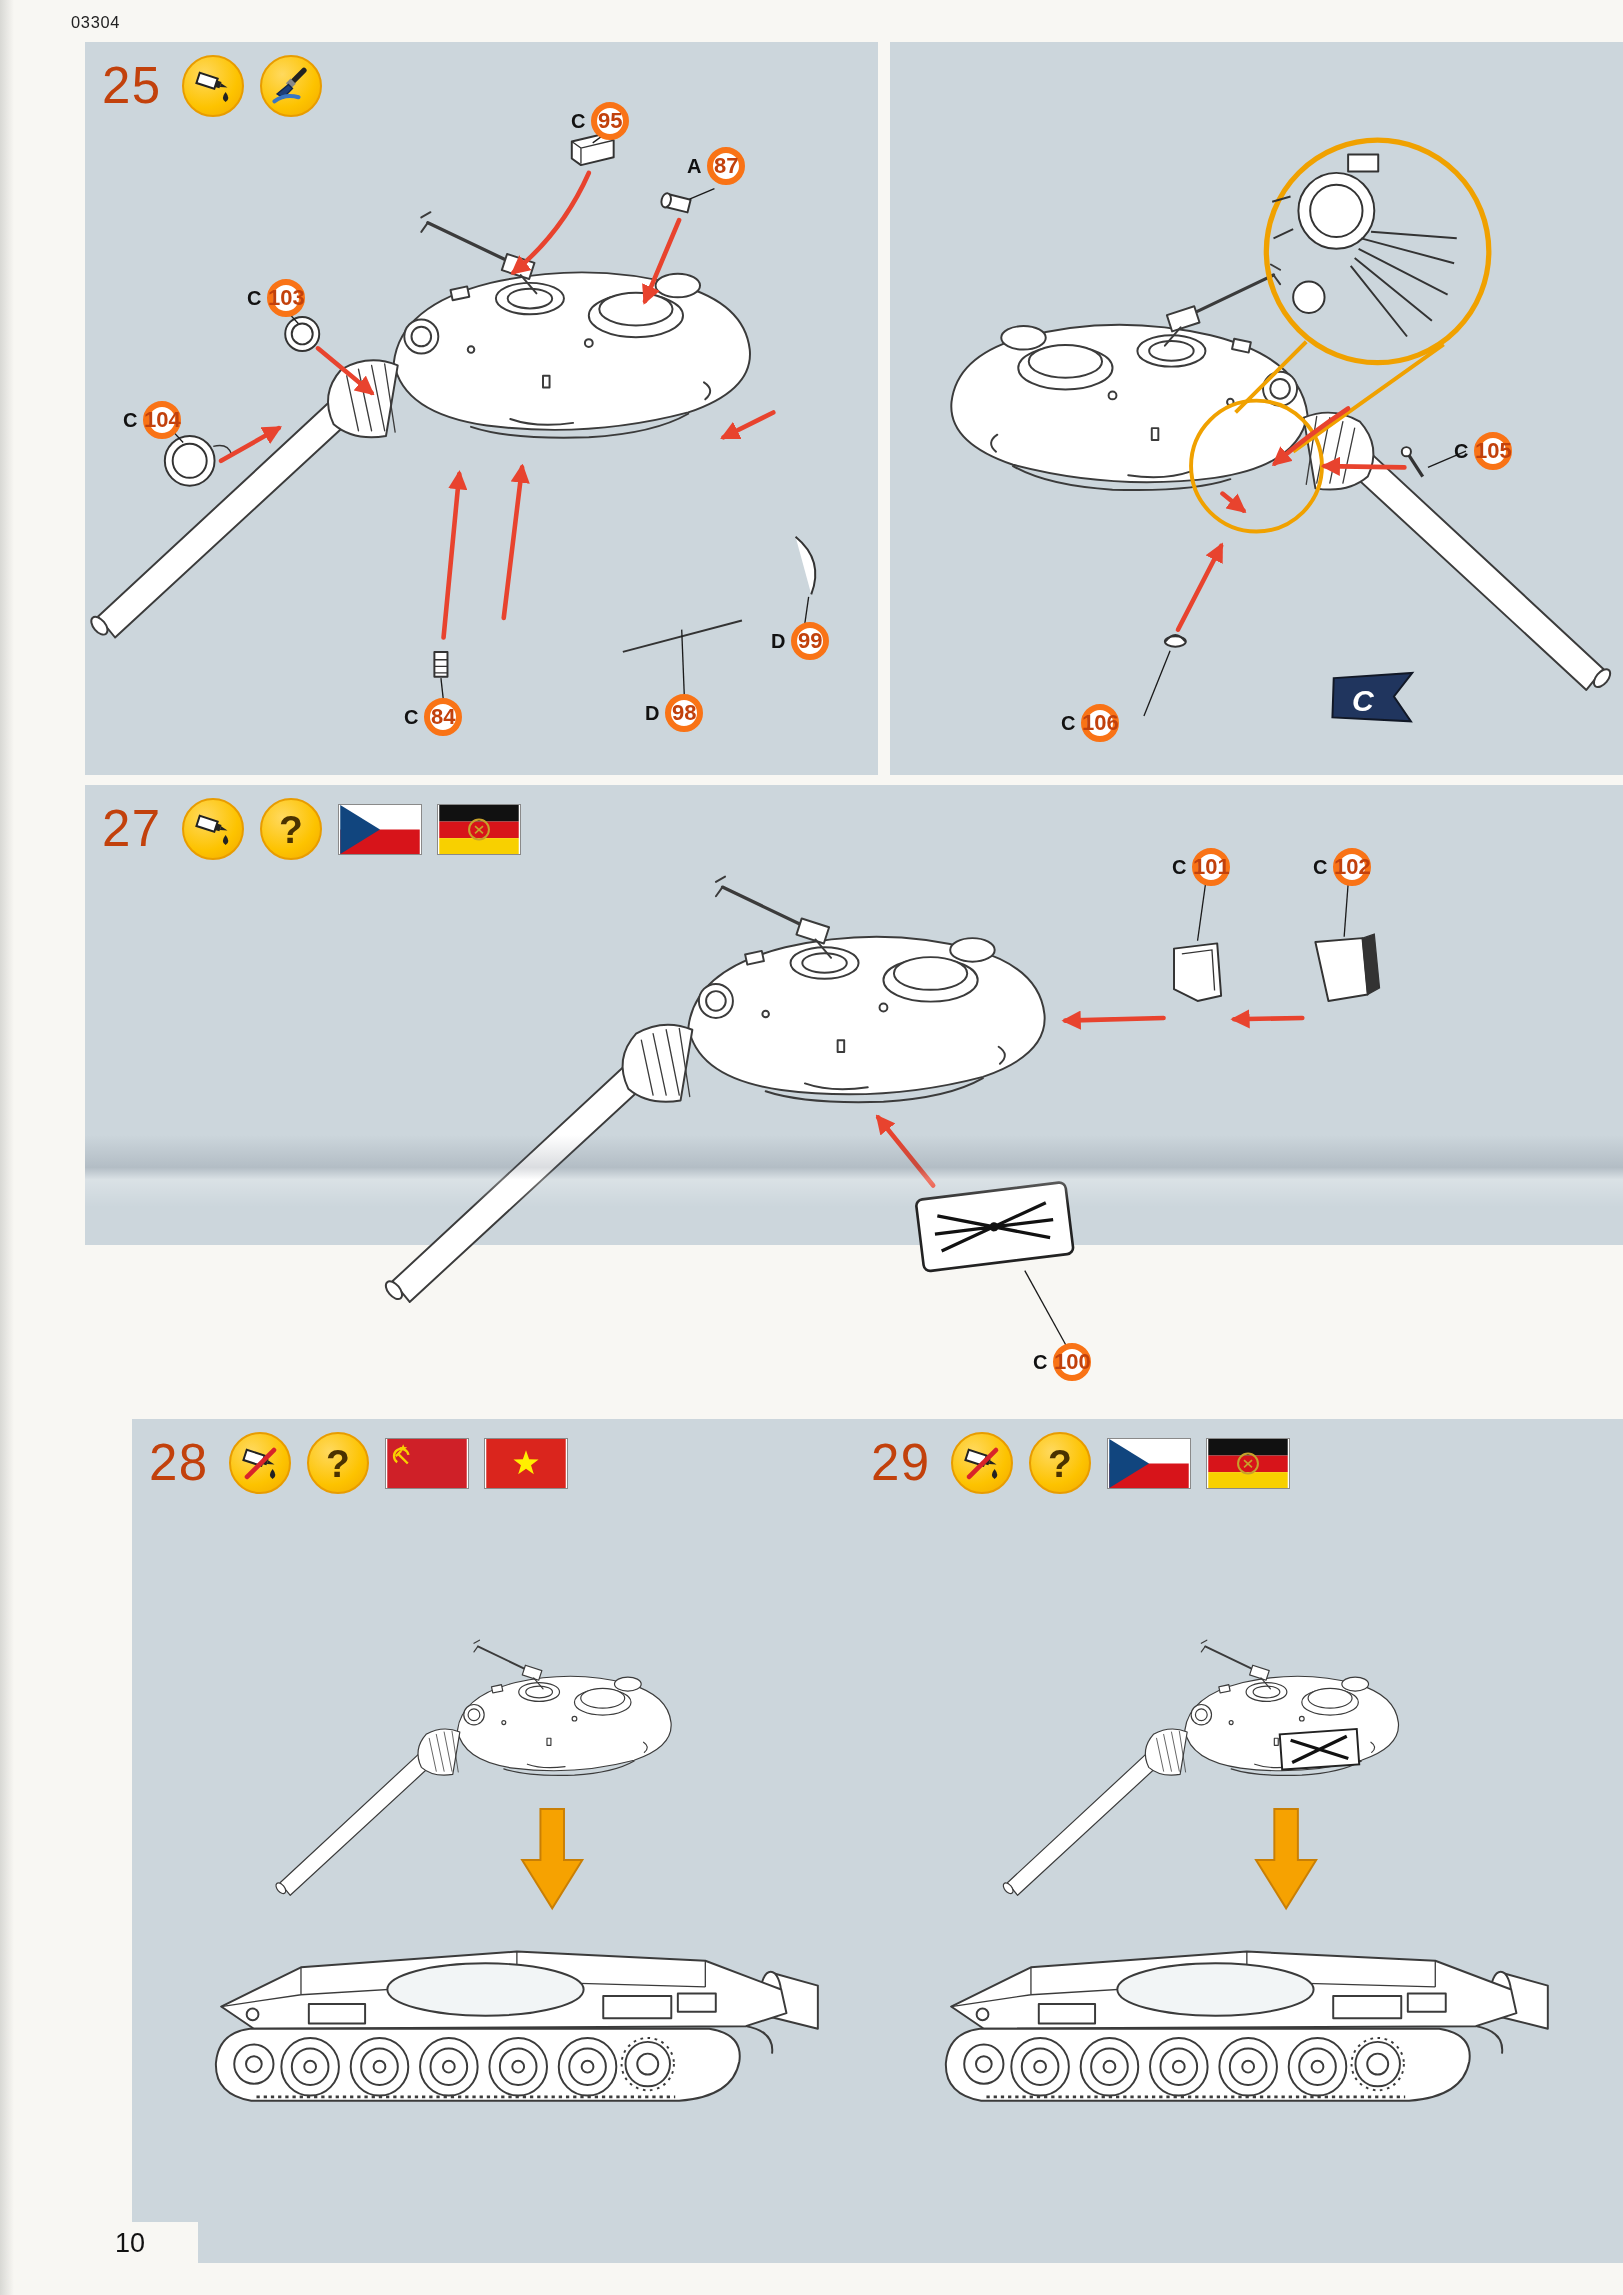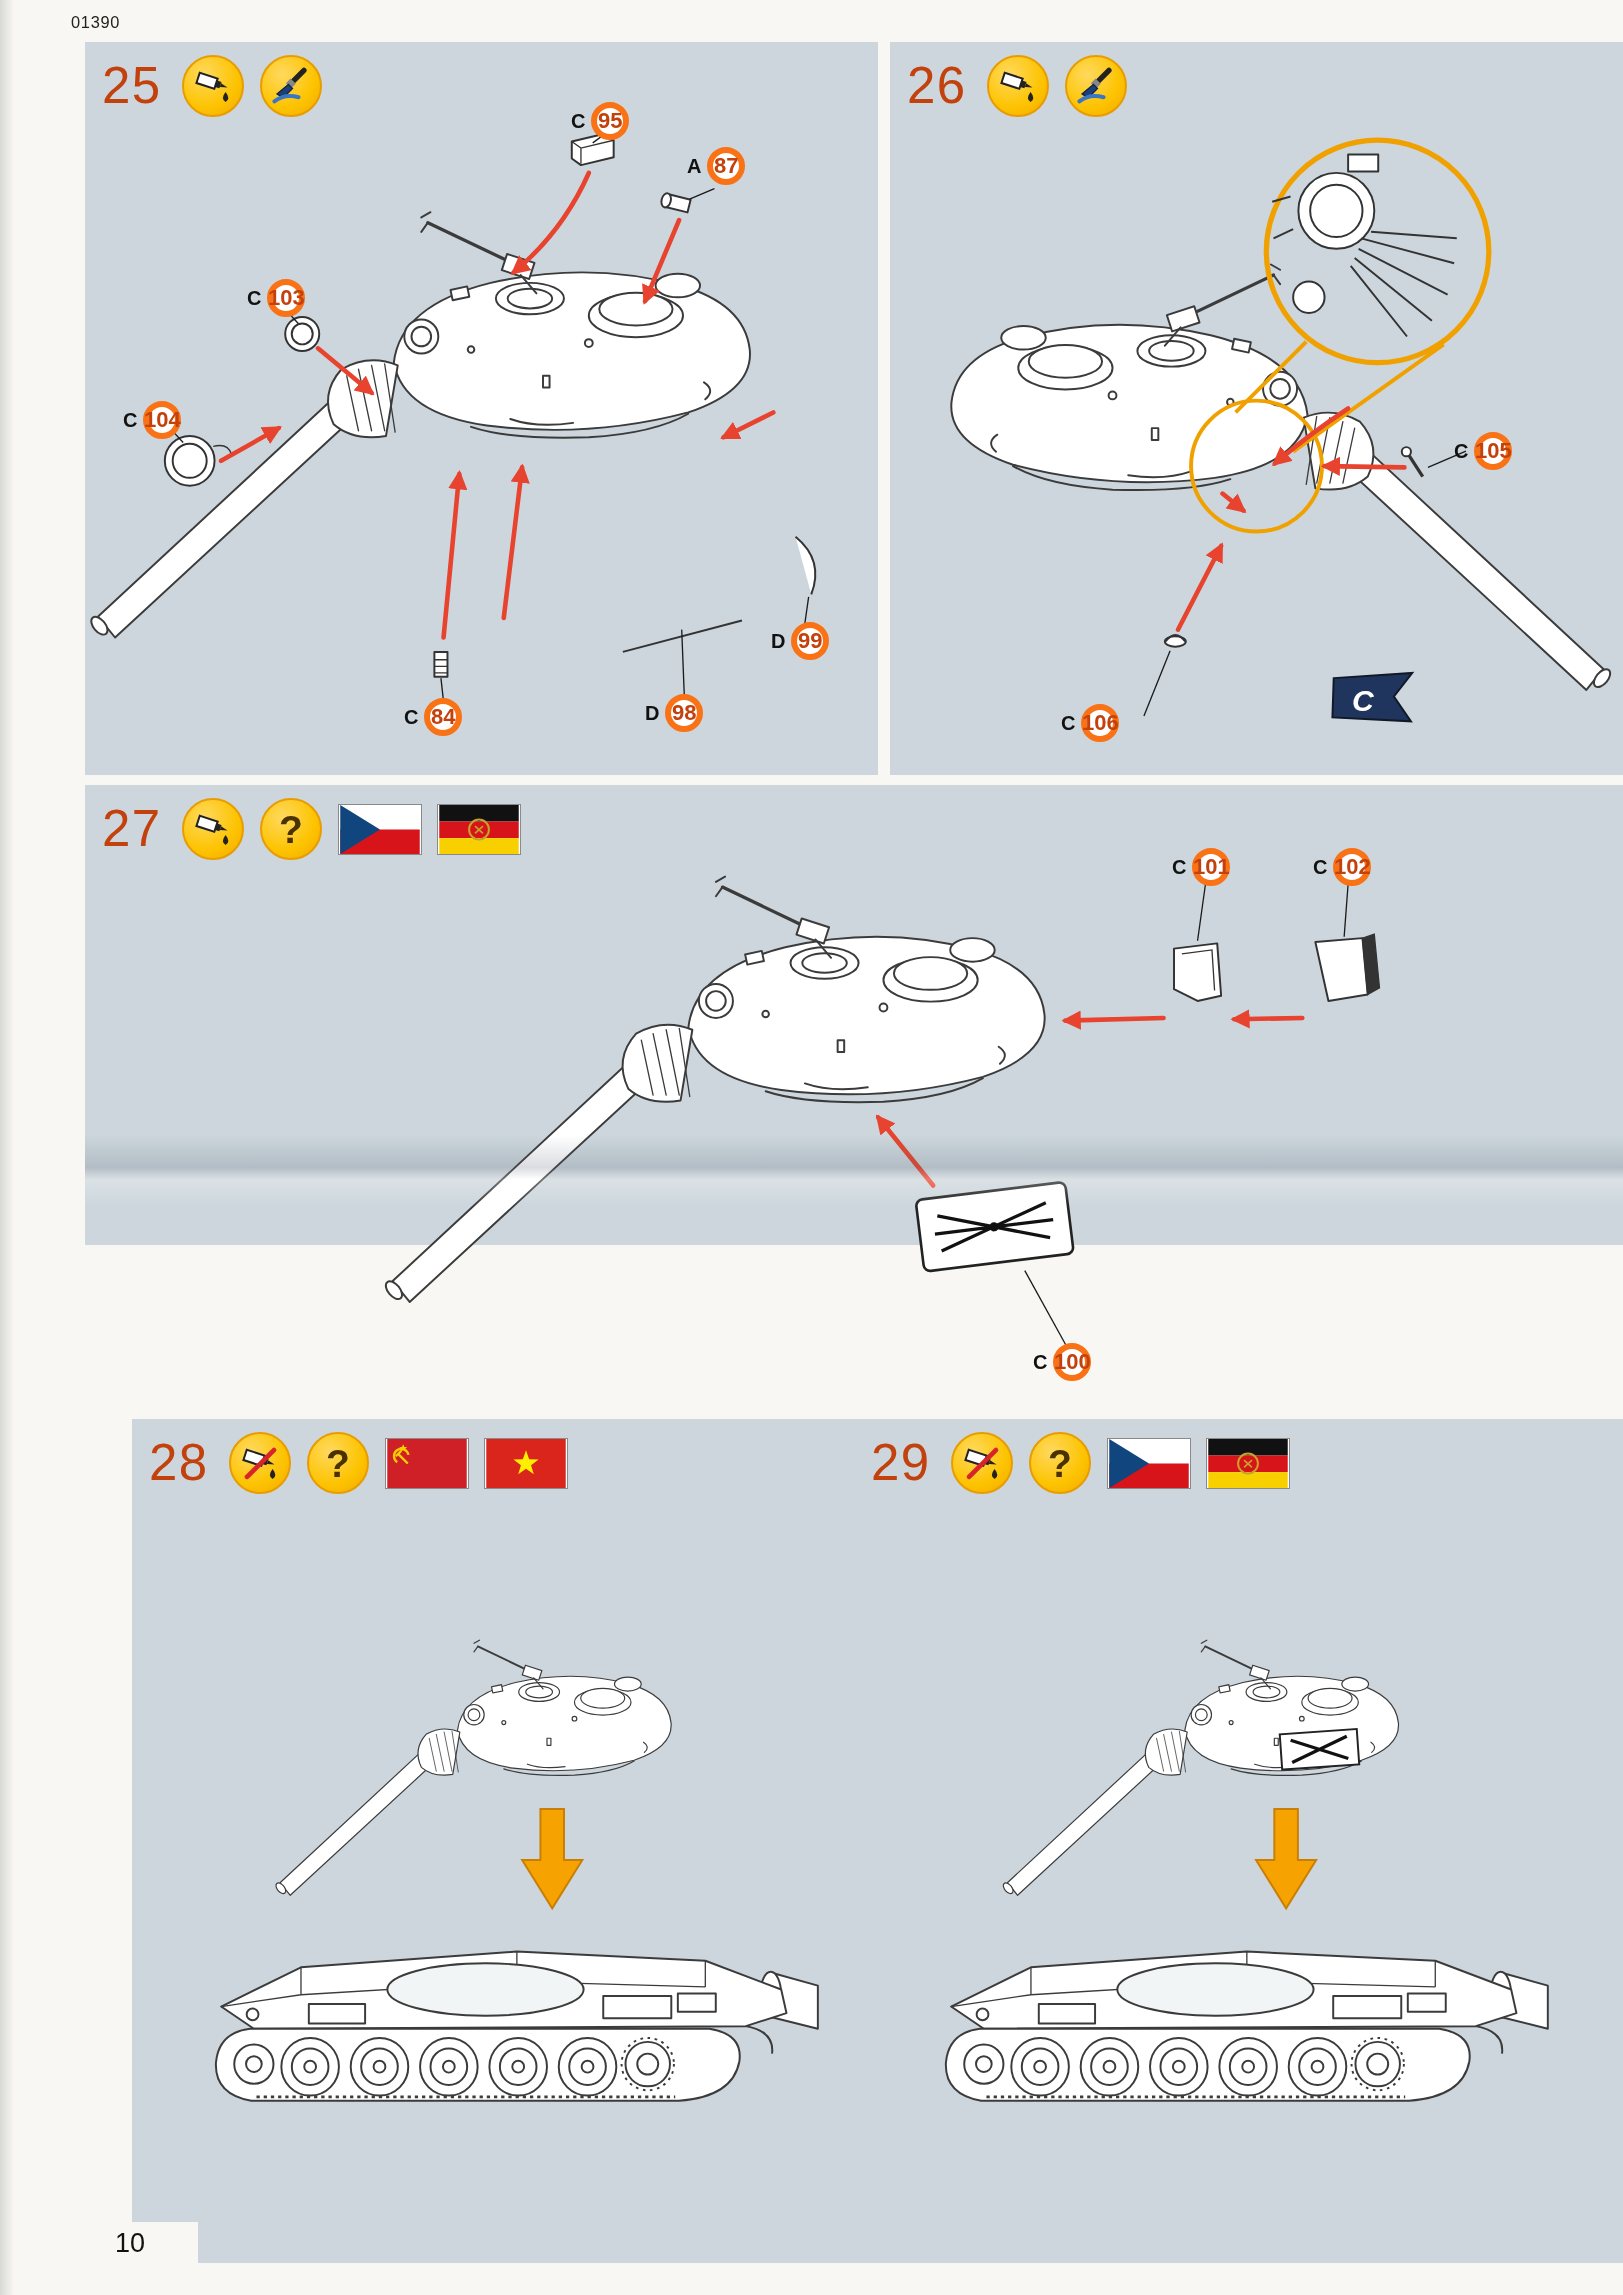--- a/index.html
+++ b/index.html
@@ -132,21 +132,21 @@
     <g id="brush-art">
       <path d="M 52 8 L 35 25" stroke="#222" stroke-width="8" stroke-linecap="round"></path>
       <path d="M 36 24 L 29 31" stroke="#888" stroke-width="11" stroke-linecap="butt"></path>
       <path d="M 29 29 L 35 35 L 21 49 L 12 43 Z" fill="#1d3f7a" stroke="#122648" stroke-width="2"></path>
       <path d="M 8 54 Q 24 42 44 48" stroke="#3a77c2" stroke-width="6" fill="none" stroke-linecap="round"></path>
     </g>
   </defs>
 </svg>
 
 <div class="scan-edge"></div>
-<div class="kit-number">01390</div>
+<div class="kit-number">03304</div>
 
 <section class="panel" style="left:85px; top:42px; width:793px; height:733px;">
   <div class="step-header">
     <div class="step-number">25</div>
     <div class="icon-circle">
       <svg viewBox="0 0 64 64">
           <use href="#glue-art"></use>
         </svg>
     </div>
     <div class="icon-circle">
@@ -216,33 +216,20 @@
     <span class="callout-letter">D</span>
     <span class="callout-num">98</span>
   </div>
   <div class="callout" style="left:686px; top:580px;">
     <span class="callout-letter">D</span>
     <span class="callout-num">99</span>
   </div>
 </section>
 
 <section class="panel" style="left:890px; top:42px; width:733px; height:733px;">
-  <div class="step-header">
-    <div class="step-number">26</div>
-    <div class="icon-circle">
-      <svg viewBox="0 0 64 64">
-          <use href="#glue-art"></use>
-        </svg>
-    </div>
-    <div class="icon-circle">
-      <svg viewBox="0 0 64 64">
-          <use href="#brush-art"></use>
-        </svg>
-    </div>
-  </div>
 
   <svg class="art" width="733" height="733" viewBox="0 0 1120 1120">
     <use href="#turret" transform="translate(400 560) scale(-1 1)"></use>
 
     <circle cx="745" cy="320" r="170" fill="#ccd6dc" class="org" stroke-width="8"></circle>
     <g class="part">
       <circle cx="682" cy="258" r="58"></circle>
         <circle cx="682" cy="258" r="40"></circle>
       <rect x="700" y="172" width="46" height="26"></rect>
       <circle cx="640" cy="390" r="24"></circle>

